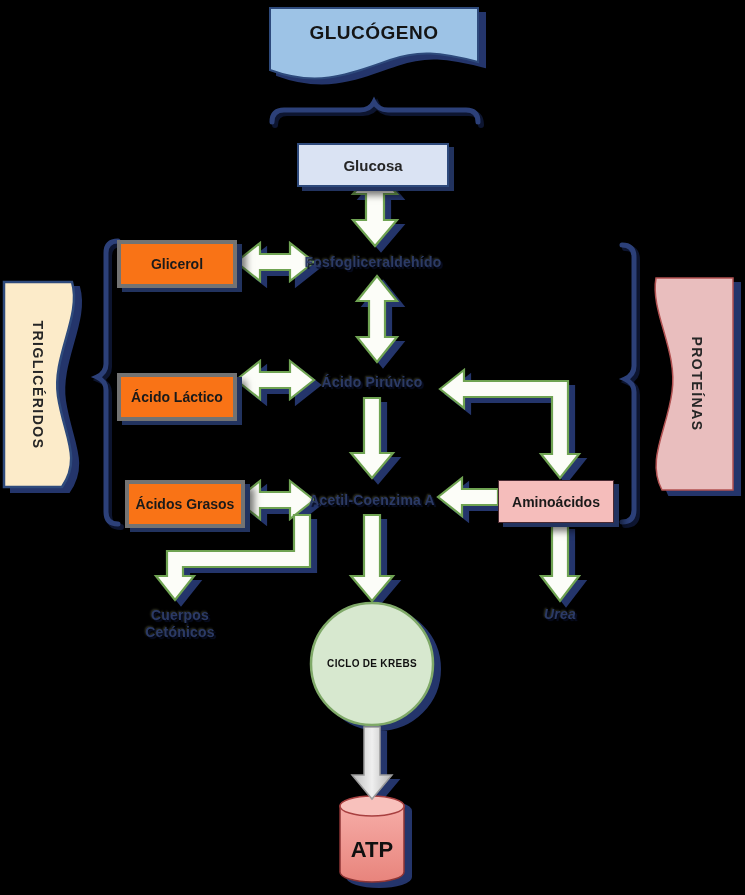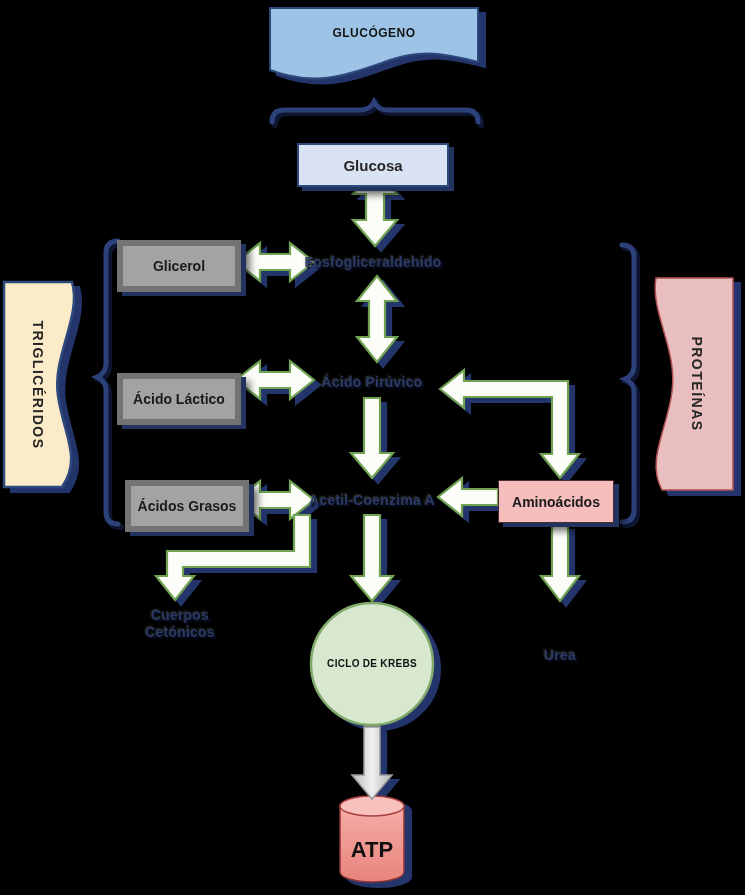--- a/index.html
+++ b/index.html
@@ -1,28 +1,28 @@
 <!DOCTYPE html>
 <html><head>
 <meta charset="utf-8">
 <style>
   html,body{margin:0;padding:0;background:#000;}
   #canvas{position:relative;width:745px;height:895px;background:#000;overflow:hidden;
           font-family:"Liberation Sans",sans-serif;}
   #canvas svg{position:absolute;left:0;top:0;}
   .lbl{position:absolute;transform:translate(-50%,-50%);white-space:nowrap;
        font-weight:bold;text-align:center;}
-  .node-title{font-size:12px;color:#141414;letter-spacing:.5px;}
+  .node-title{font-size:19px;color:#141414;letter-spacing:.5px;}
   .float-lbl{font-size:14px;color:#2b3a66;letter-spacing:.2px;
        text-shadow:2px 2px 1px rgba(8,14,36,.95), -1px -1px 2px rgba(150,155,110,.35);}
   .float-lbl .ln{display:block;line-height:17px;}
   .box{position:absolute;display:flex;align-items:center;justify-content:center;
        font-weight:bold;font-size:14px;color:#1a1a1a;
        box-shadow:5px 4px 0 #22335f, 9px 8px 7px rgba(0,0,0,.55);}
-  .box-cream{background:#a3a3a3;border:6px solid #737373;}
+  .box-cream{background:#f97316;border:4px solid #737373;}
   .box-blue{background:#DAE3F3;border:2px solid #2e4a7c;font-size:15px;color:#262626;margin-top:21px;}
   .box-pink{background:#F5BDBB;border:1px solid #4a2a33;}
   .vtext{position:absolute;width:220px;height:22px;line-height:22px;
        transform:translate(-50%,-50%) rotate(90deg);font-weight:bold;font-size:14px;
        color:#262626;letter-spacing:1.5px;text-align:center;}
   .krebs-lbl{font-size:10px;color:#101010;letter-spacing:.3px;}
   .atp-lbl{font-size:22px;color:#101010;}
 </style>
 </head>
 <body>
@@ -131,21 +131,21 @@
 
 <div class="lbl float-lbl" style="left:372px;top:382px;">Ácido Pirúvico</div>
 
 <div class="lbl float-lbl" style="left:372px;top:500px;">Acetil-Coenzima A</div>
 
 <div class="lbl float-lbl" style="left:180px;top:624px;">
   <span class="ln">Cuerpos</span>
   <span class="ln">Cetónicos</span>
 </div>
 
-<div class="lbl float-lbl" style="left:560px;top:655px;">Urea</div>
+<div class="lbl float-lbl" style="left:560px;top:614px;font-style:italic;">Urea</div>
 
 <div class="lbl krebs-lbl" style="left:372px;top:663px;">CICLO DE KREBS</div>
 
 <div class="lbl atp-lbl" style="left:372px;top:850px;">ATP</div>
 
 <div class="vtext" style="left:38px;top:385px;">TRIGLICÉRIDOS</div>
 
 <div class="vtext" style="left:697px;top:384px;">PROTEÍNAS</div>
 
 </div>

